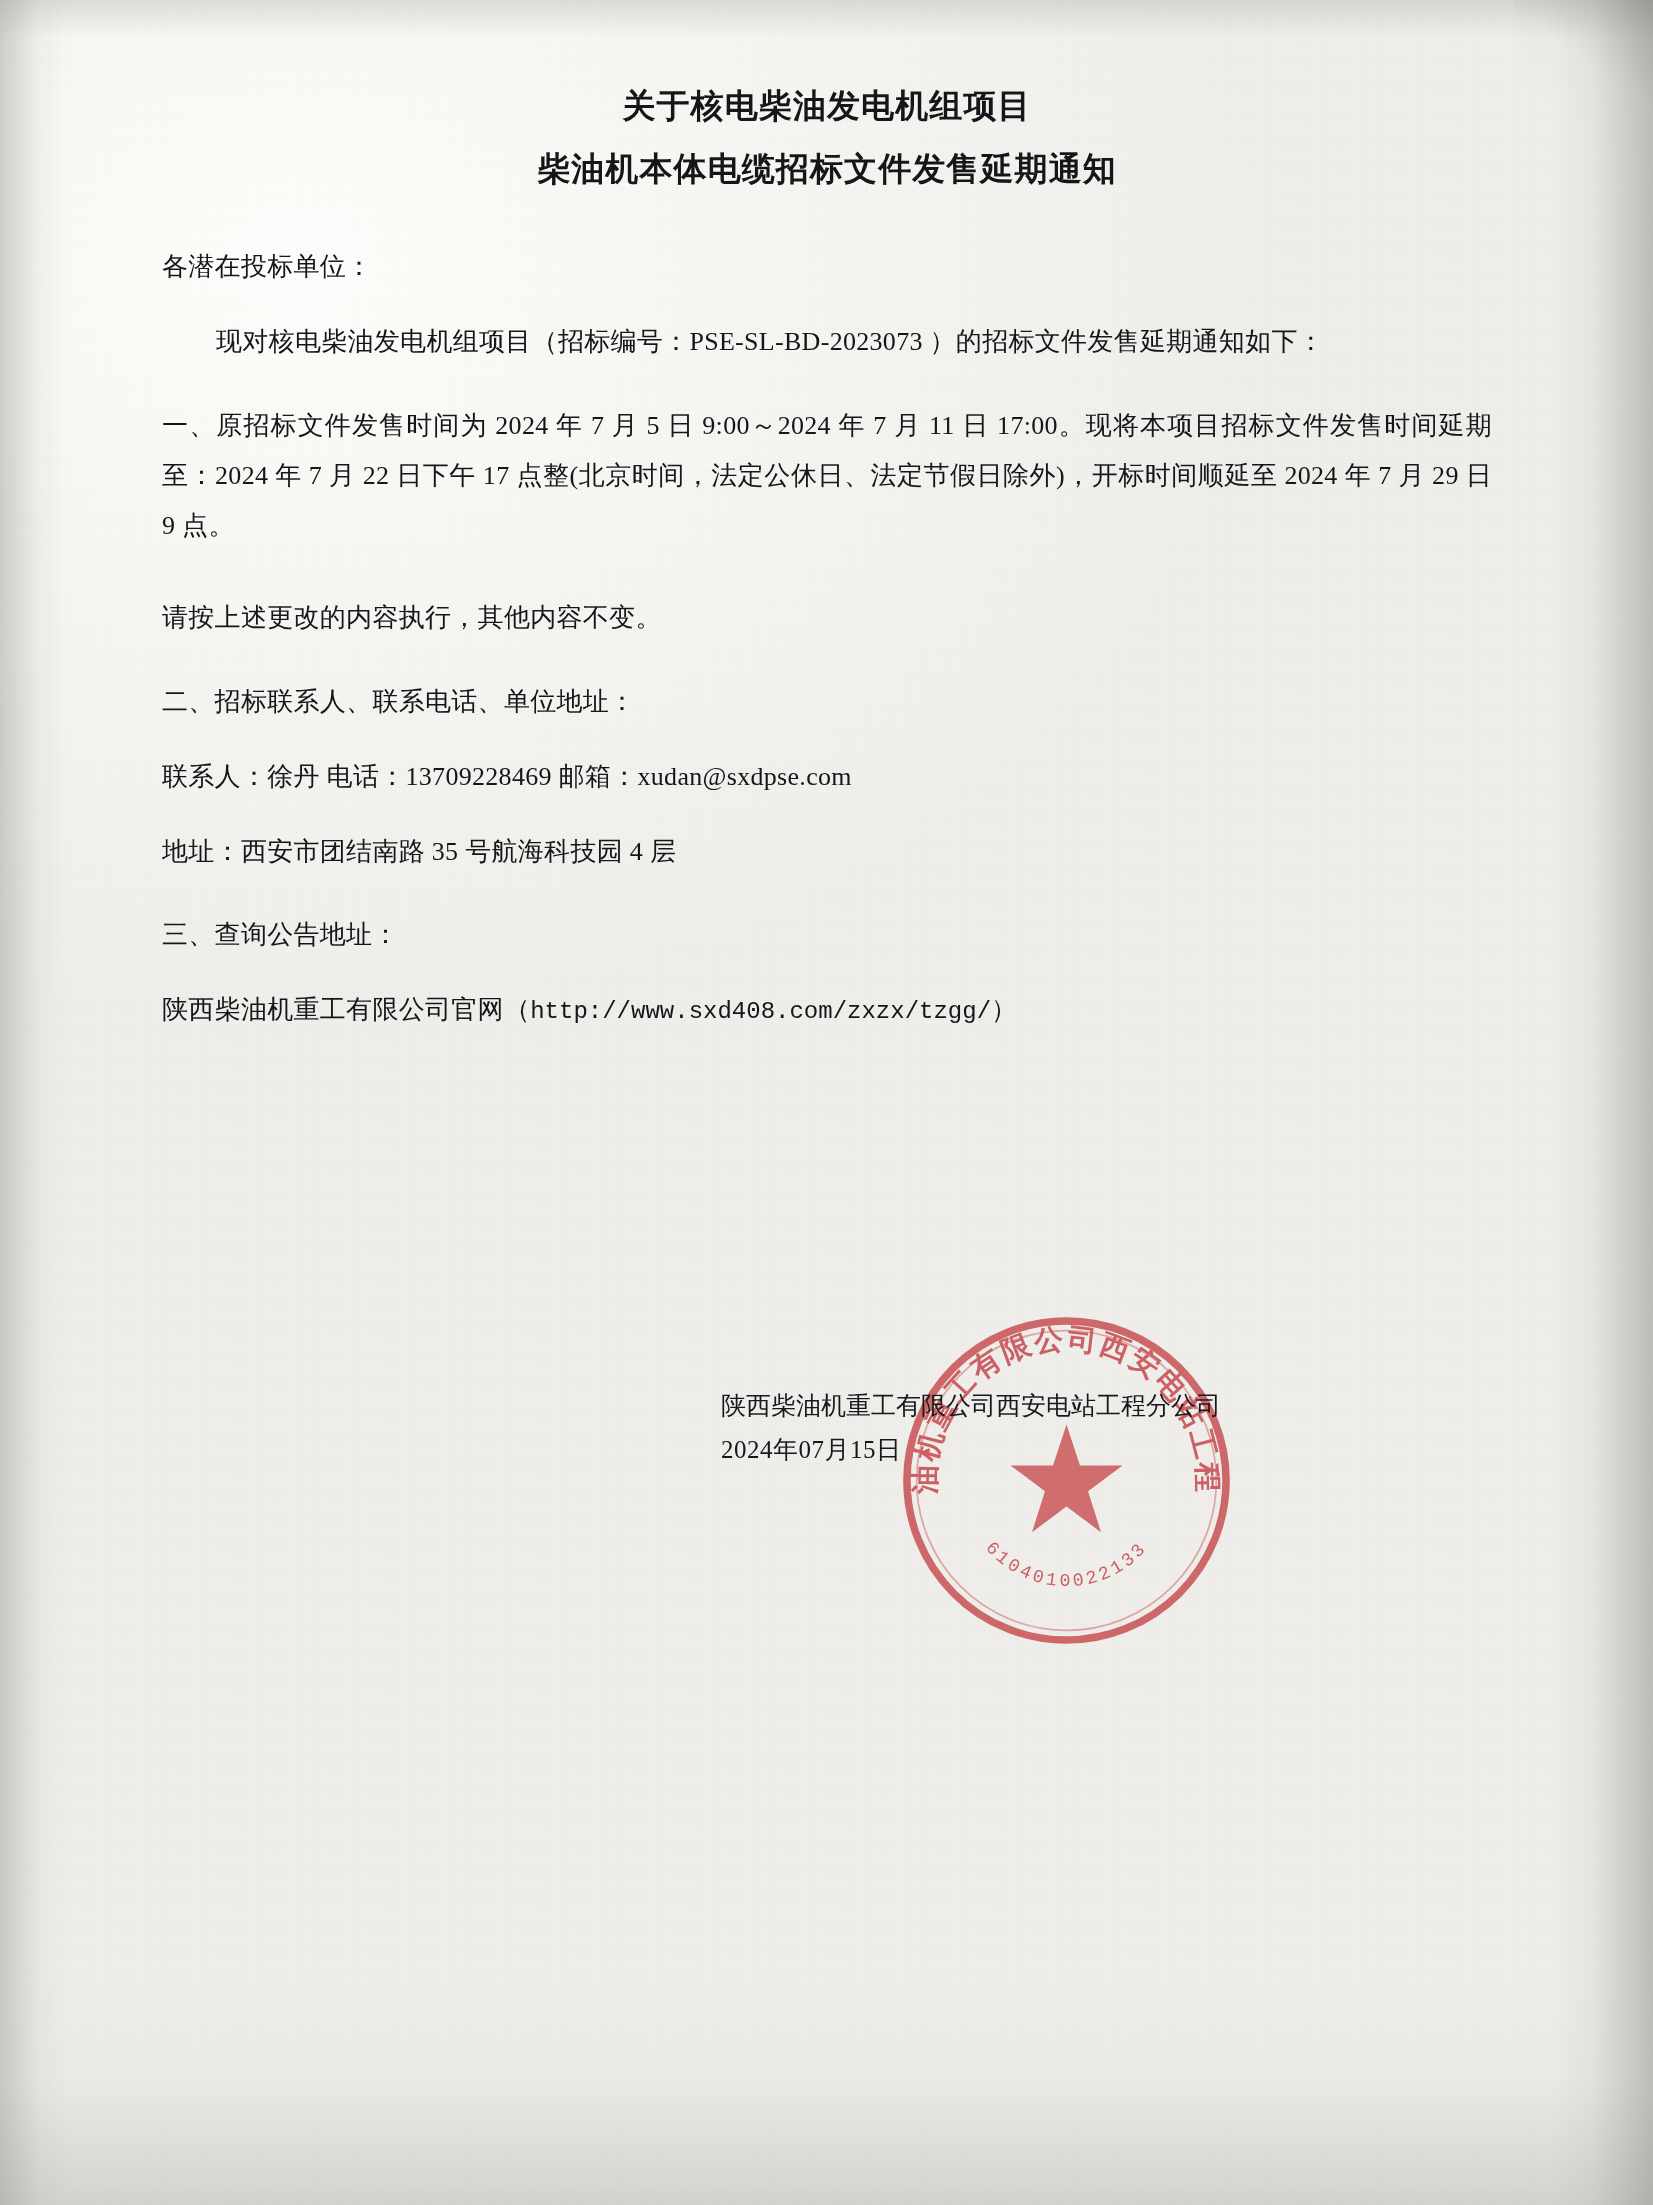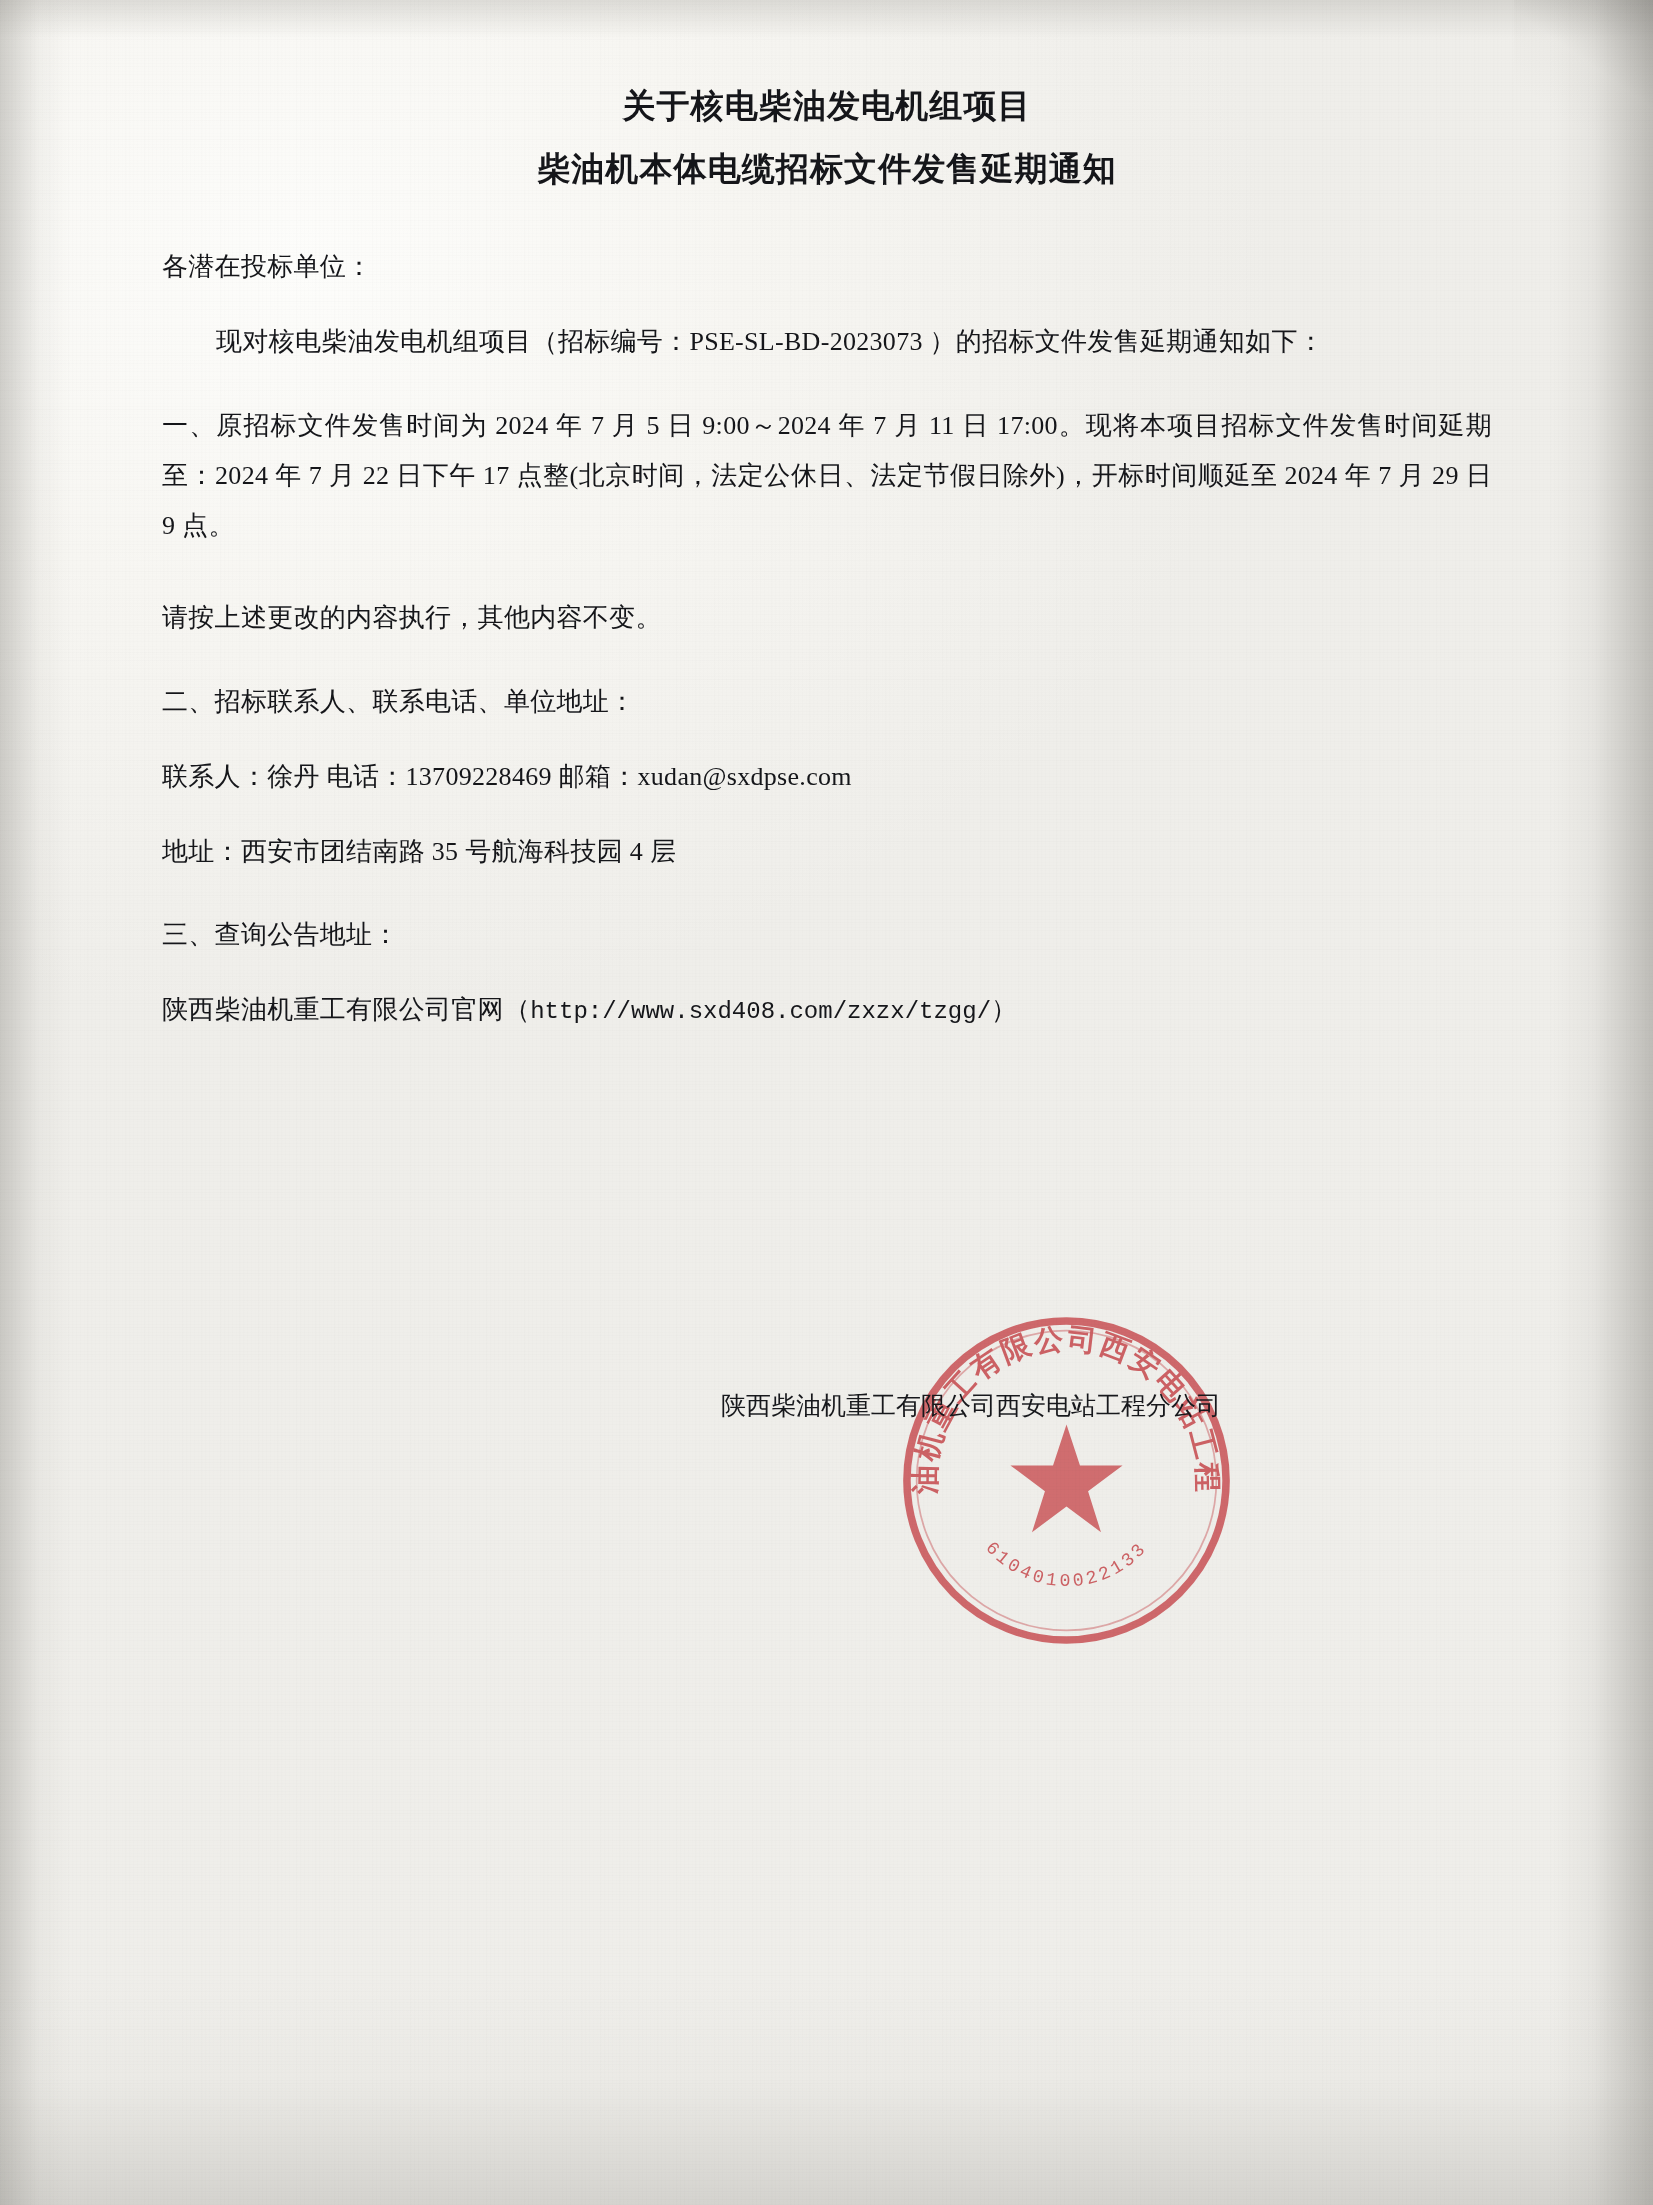--- a/index.html
+++ b/index.html
@@ -175,17 +175,18 @@
         <textPath href="#sealArcTop" startOffset="50%" text-anchor="middle">陕西柴油机重工有限公司西安电站工程分公司</textPath>
       </text>
       <text font-family="'Liberation Mono', monospace" font-size="17" fill="#d2464c" letter-spacing="3">
         <textPath href="#sealArcBottom" startOffset="50%" text-anchor="middle">6104010022133</textPath>
       </text>
     </svg>
   </div>
 
   <div id="signature-block">
     <div id="sig-company">陕西柴油机重工有限公司西安电站工程分公司</div>
+    <div id="sig-date">2024年07月15日</div>
   </div>
 
   <div id="scan-noise"></div>
 </div>
 
 
 </body></html>

